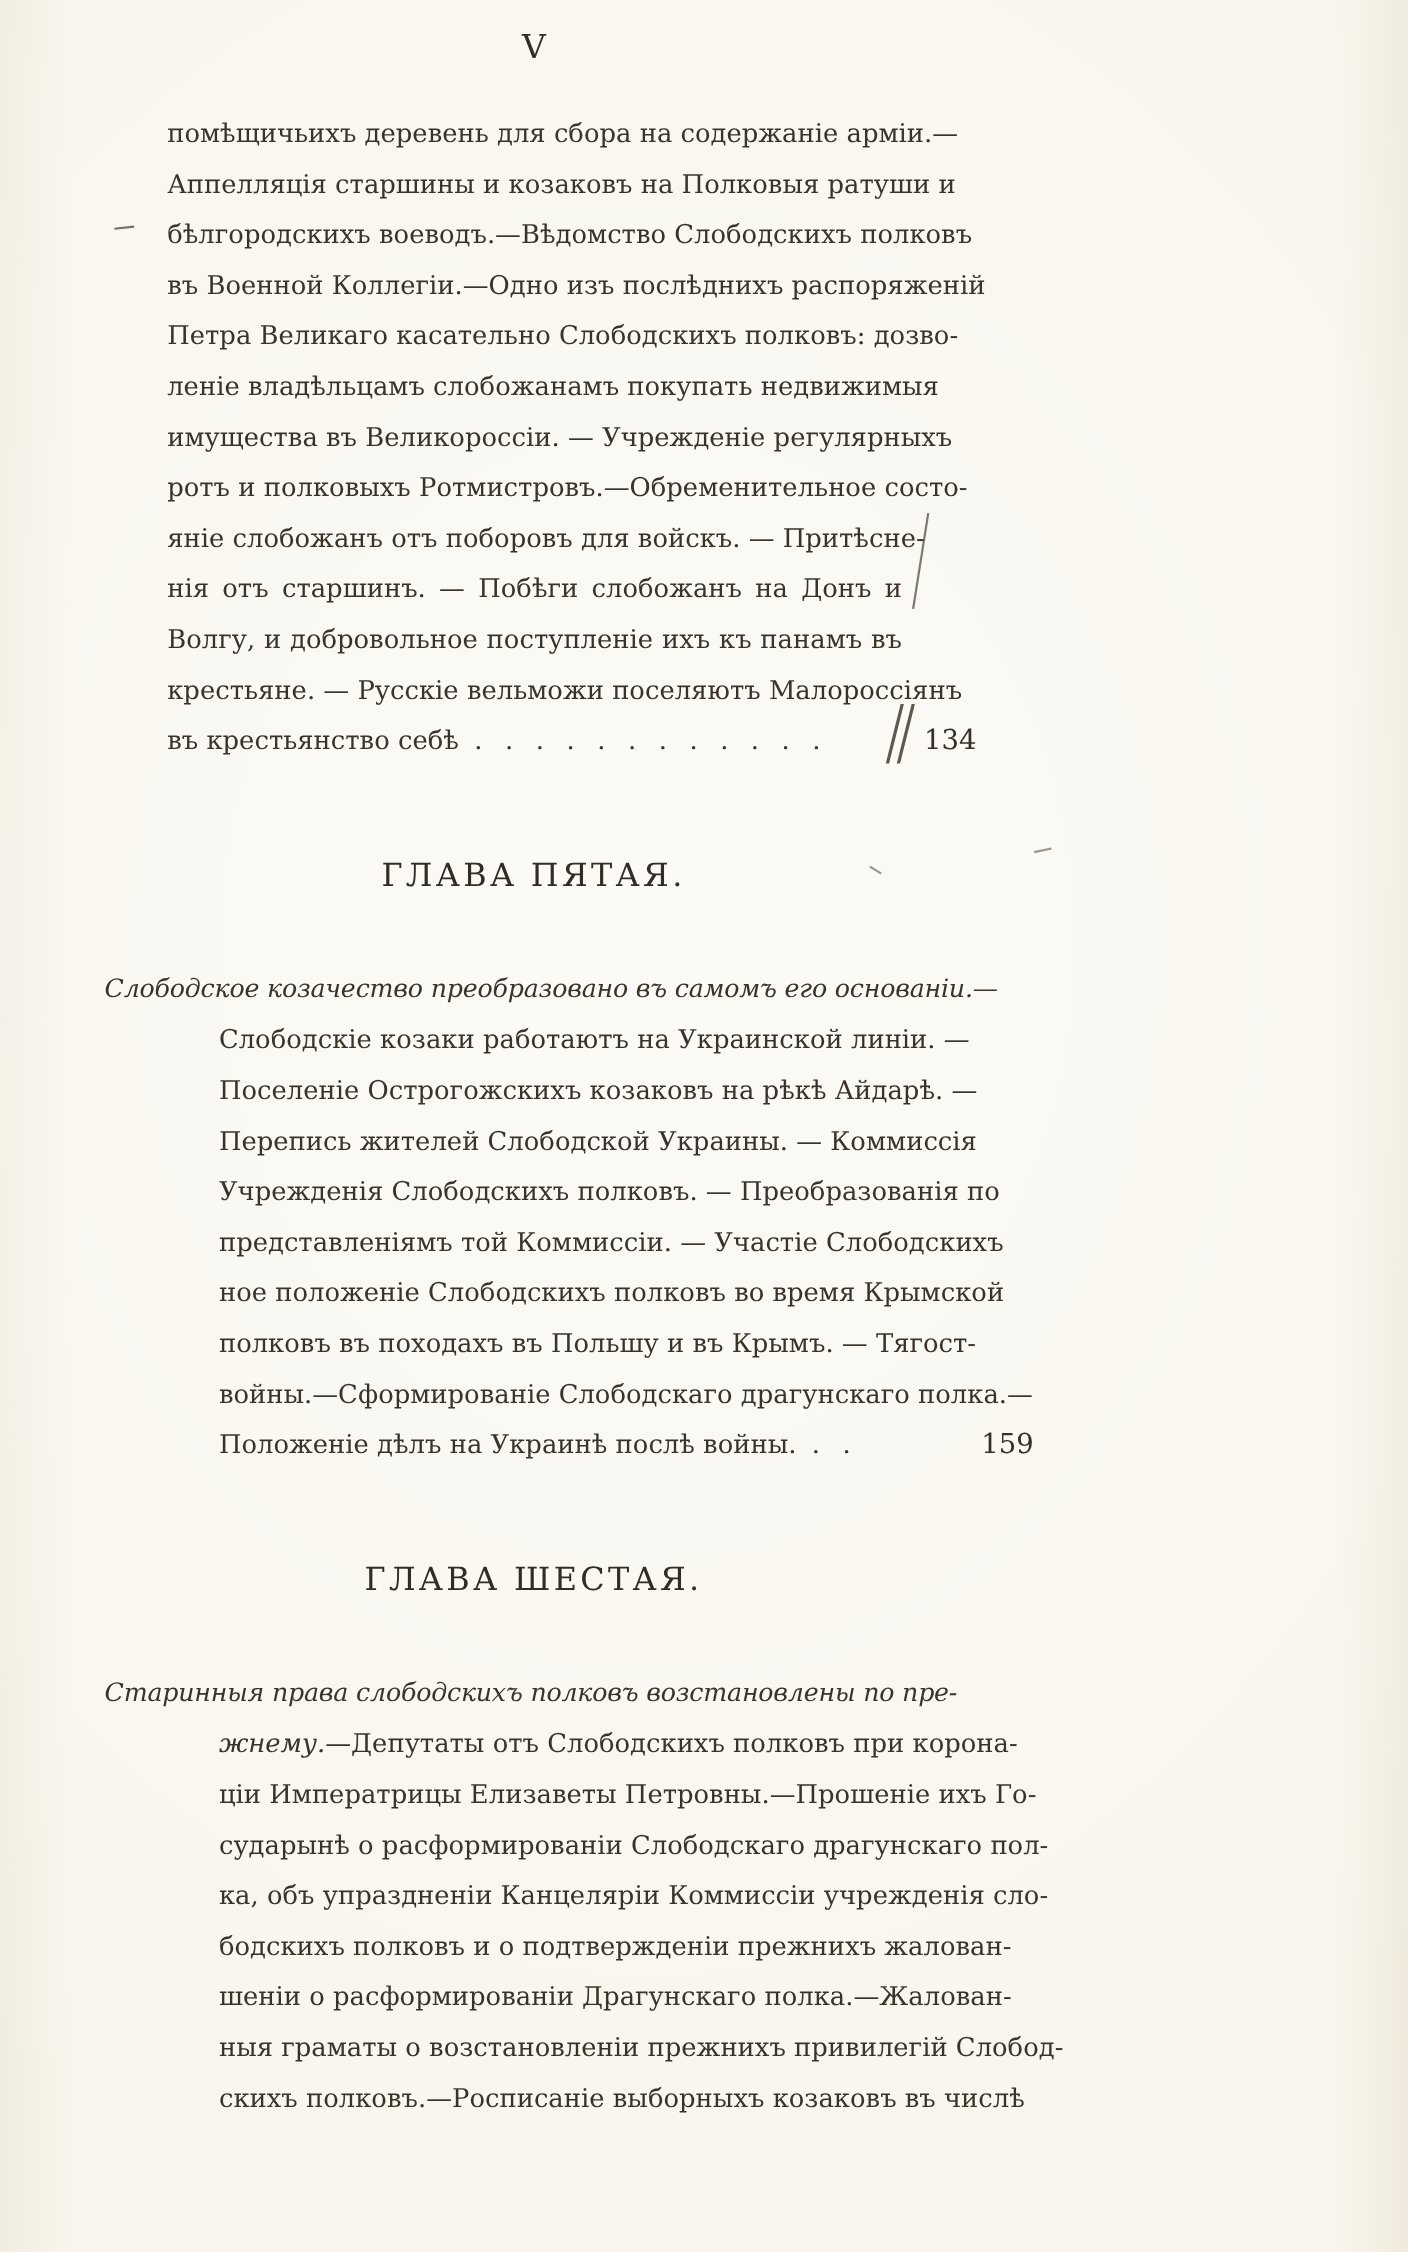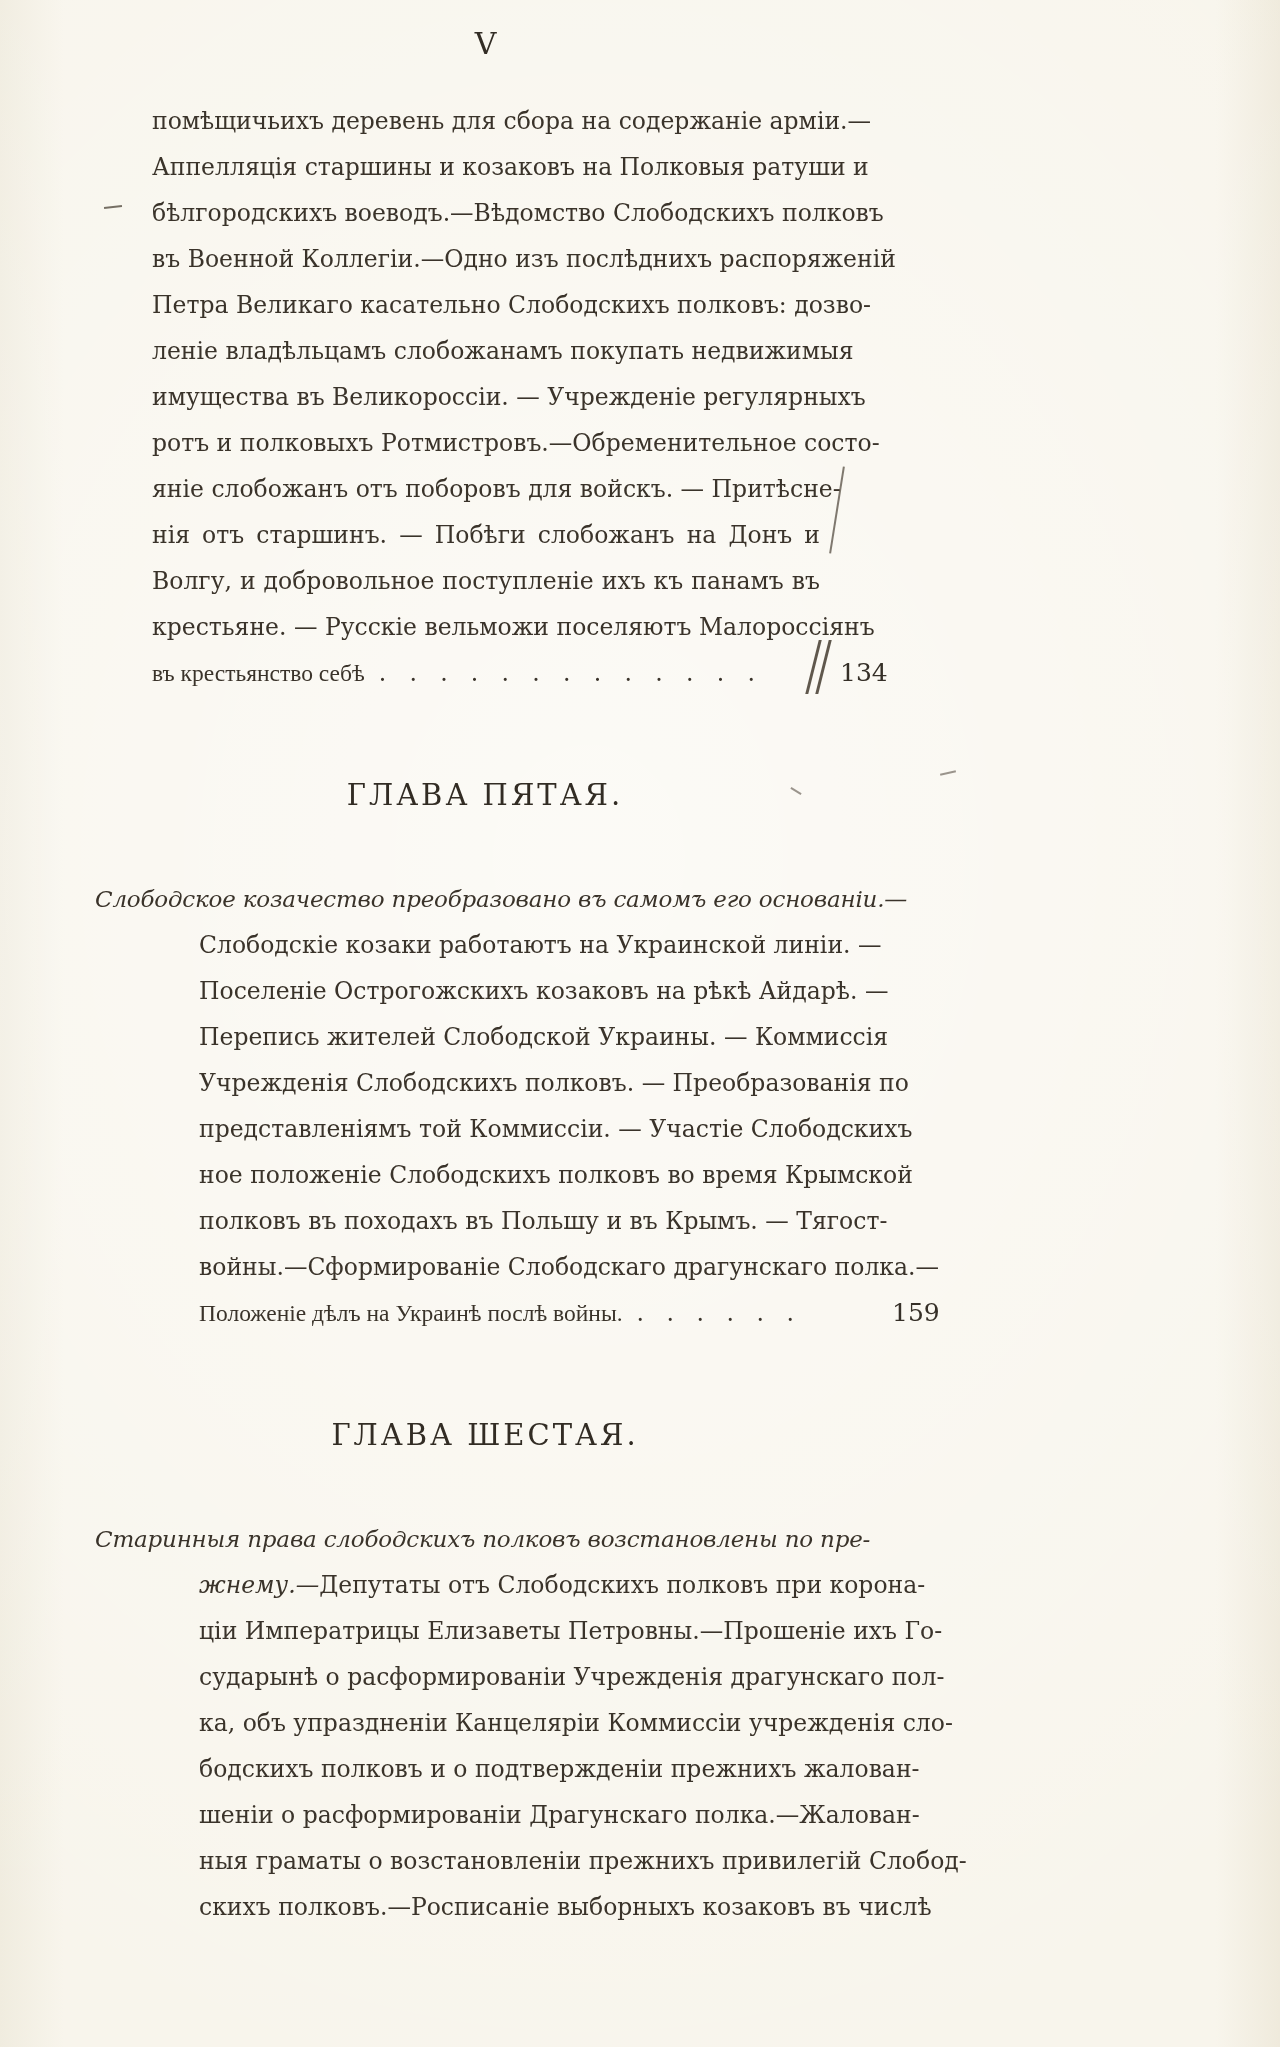--- a/index.html
+++ b/index.html
@@ -31,21 +31,21 @@
   }
   .lead { font-style: italic; width: 732px; letter-spacing: -0.2px; font-size: 23px; }
   .ind  { margin-left: 104px; width: 660px; }
   .it   { font-style: italic; }
   .heading {
     position: absolute; left: 120px; width: 730px;
     text-align: center; font-size: 29px; letter-spacing: 3px;
     white-space: nowrap; color: #322c24;
   }
   .lastline { position: relative; display: flex; align-items: baseline; }
-  .lastline .txt { white-space: nowrap; font-family: Liberation Serif, serif; }
+  .lastline .txt { white-space: nowrap; }
   .lastline .dots {
     flex: 1; overflow: hidden; white-space: nowrap;
     margin: 0 64px 0 14px; word-spacing: 11px; letter-spacing: 1px;
   }
   .ref { position: absolute; top: 0; font-size: 25px; color: #352f27; }
   .mark { position: absolute; background: #4a4236; }
   .flourish {
     position: absolute; left: 812px; top: 640px; width: 13px; height: 54px;
     border-left: 3px solid #453d31; border-right: 3px solid #453d31;
     transform: skewX(-14deg); opacity: 0.85;
@@ -98,21 +98,21 @@
   </div>
 
   <div class="heading" style="top:1418px;">ГЛАВА ШЕСТАЯ.</div>
 
   <div class="block" style="left:95px; top:1516px;">
     <div class="jline lead">Старинныя права слободскихъ полковъ возстановлены по пре-</div>
     <div class="jline ind">
       <span class="it">жнему.—</span><span>Депутаты отъ Слободскихъ полковъ при корона-</span>
     </div>
     <div class="jline ind">ціи Императрицы Елизаветы Петровны.—Прошеніе ихъ Го-</div>
-    <div class="jline ind">сударынѣ о расформированіи Учрежденія драгунскаго пол-</div>
+    <div class="jline ind">сударынѣ о расформированіи Слободскаго драгунскаго пол-</div>
     <div class="jline ind">ка, объ упраздненіи Канцеляріи Коммиссіи учрежденія сло-</div>
     <div class="jline ind">бодскихъ полковъ и о подтвержденіи прежнихъ жалован-</div>
     <div class="jline ind">шеніи о расформированіи Драгунскаго полка.—Жалован-</div>
     <div class="jline ind">ныя граматы о возстановленіи прежнихъ привилегій Слобод-</div>
     <div class="jline ind">скихъ полковъ.—Росписаніе выборныхъ козаковъ въ числѣ</div>
   </div>
 
   <div class="mark" style="left:104px; top:206px; width:18px; height:2px; transform:rotate(-6deg); opacity:.75;"></div>
   <div class="mark" style="left:836px; top:466px; width:2px; height:88px; transform:rotate(9deg); opacity:.7;"></div>
   <div class="flourish"></div>

